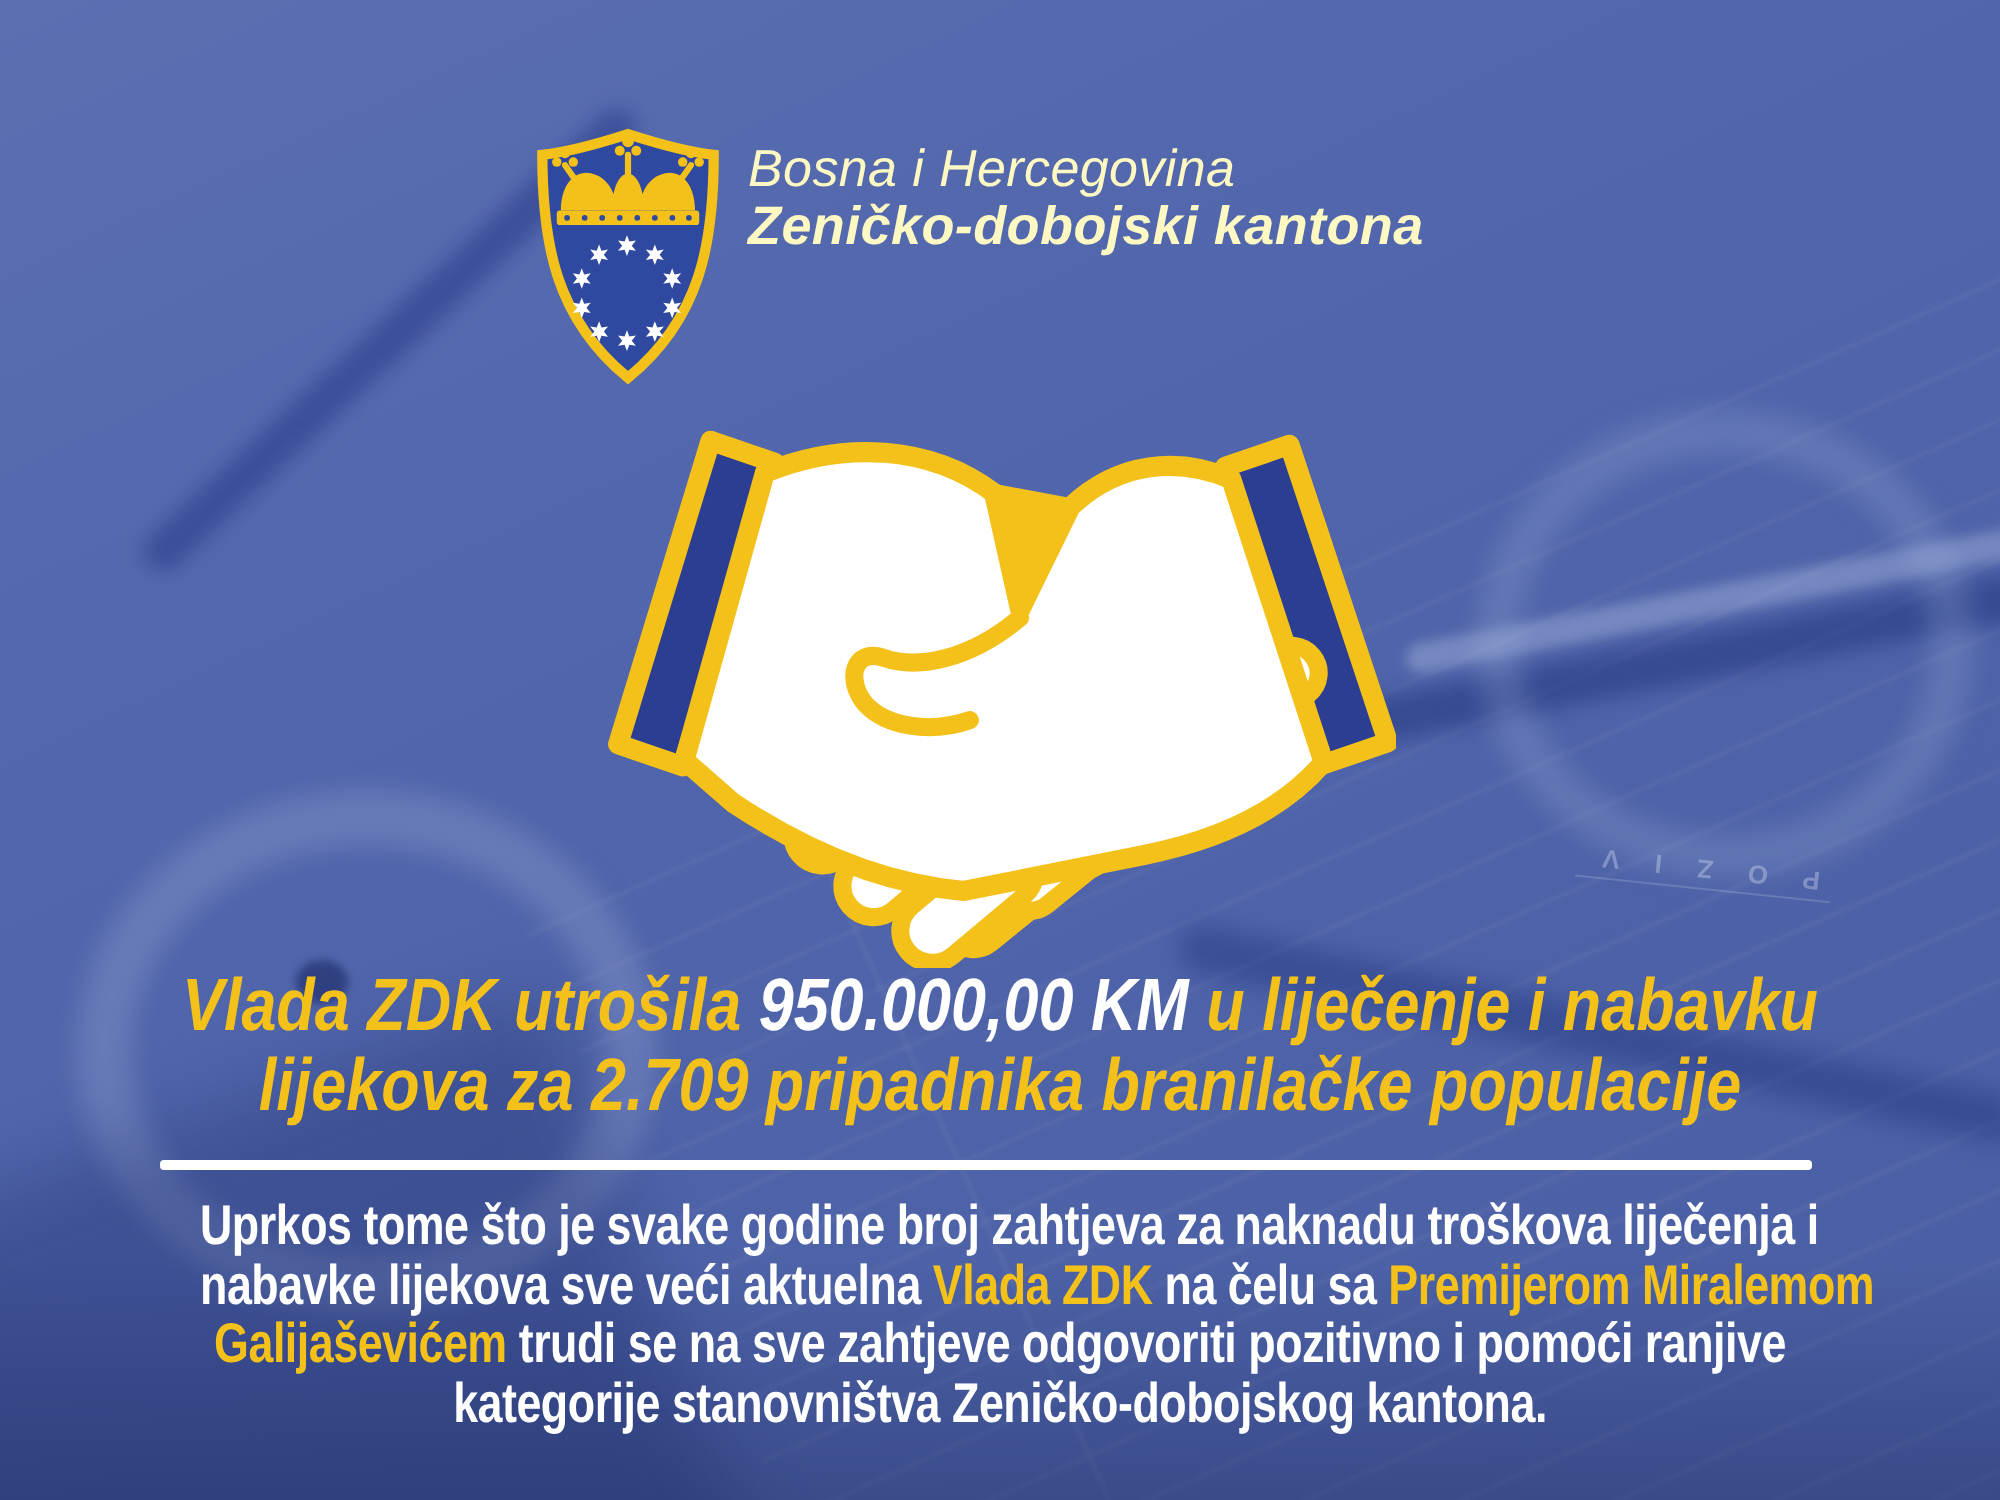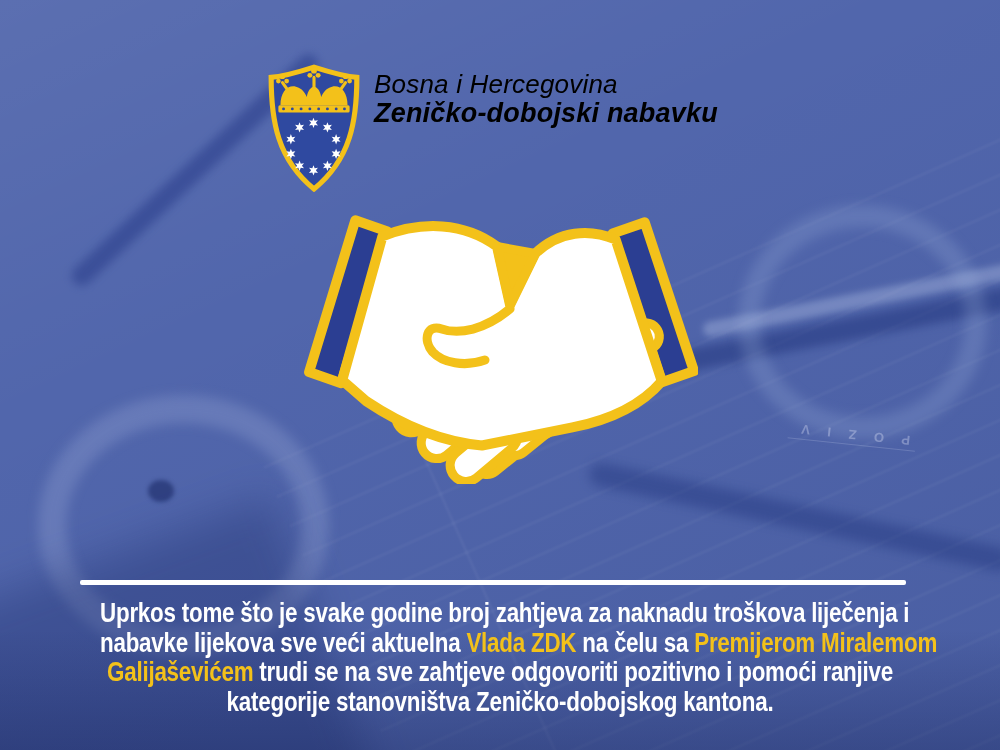--- a/index.html
+++ b/index.html
@@ -33,21 +33,21 @@
       linear-gradient(90deg,rgba(255,255,255,0) 0 150px,rgba(255,255,255,.12) 150px 152px,rgba(255,255,255,0) 152px);}
   .corner-dark{left:-90px;top:560px;width:430px;height:320px;background:rgba(24,40,104,.32);
     transform:rotate(-20deg);filter:blur(20px);}
   .bottom-dark{left:0;bottom:-10px;width:100%;height:130px;
     background:linear-gradient(rgba(18,30,82,0),rgba(18,30,82,.35));}
   .poziv{left:788px;top:425px;transform:rotate(186deg);color:rgba(235,240,255,.32);
     font-size:13px;font-weight:bold;letter-spacing:7px;border-top:1px solid rgba(235,240,255,.18);
     padding:2px 6px;}
   
   .gov-header{position:absolute;left:266px;top:64px;display:flex;gap:12px;}
-  .gov-lines{margin-top:6px;color:#000000;}
+  .gov-lines{margin-top:6px;color:#fef9c3;}
   .gov-line{font-style:italic;font-size:26px;line-height:29px;font-weight:400;letter-spacing:.2px;}
   .gov-line.bold{font-weight:700;font-size:27px;}
   
   .sleeve{fill:var(--navy-sleeve,#2B3E92);stroke:var(--gold,#F3C11A);stroke-width:10;stroke-linejoin:round;}
   .hands{fill:#fff;stroke:var(--gold,#F3C11A);stroke-width:10;stroke-linejoin:round;}
   .finger{fill:#fff;stroke:var(--gold,#F3C11A);stroke-width:9;stroke-linejoin:round;}
   .detail{fill:none;stroke:var(--gold,#F3C11A);stroke-width:9;stroke-linecap:round;stroke-linejoin:round;}
   .vnotch{fill:var(--gold,#F3C11A);stroke:var(--gold,#F3C11A);stroke-width:9;stroke-linejoin:round;}
   .shield{fill:var(--shield-blue,#2F49A0);stroke:var(--gold,#F3C11A);stroke-width:5;}
   .crown{fill:var(--gold,#F3C11A);}
@@ -126,21 +126,21 @@
         <use href="#star6" class="star" transform="translate(59.5,98.6)"></use>
         <use href="#star6" class="star" transform="translate(46,103)"></use>
         <use href="#star6" class="star" transform="translate(32.5,98.6)"></use>
         <use href="#star6" class="star" transform="translate(24.1,87.1)"></use>
         <use href="#star6" class="star" transform="translate(24.1,72.9)"></use>
         <use href="#star6" class="star" transform="translate(32.5,61.4)"></use>
       </g>
     </svg>
     <div class="gov-lines">
       <div class="gov-line">Bosna i Hercegovina</div>
-      <div class="gov-line bold">Zeničko-dobojski nabavku</div>
+      <div class="gov-line bold">Zeničko-dobojski kantona</div>
     </div>
   </header>
 
   <svg class="handshake" width="402" height="272" viewBox="0 0 400 270">
     <path class="sleeve" d="M59 8 L91 19 L45 170 L13 159 Z"></path>
     <path class="sleeve" d="M315 21 L347 10 L396 158 L364 169 Z"></path>
 
     <g>
       <rect class="finger" x="-65" y="-13.5" width="130" height="27" rx="13.5" transform="translate(230,215) rotate(-39)"></rect>
       <rect class="finger" x="-65" y="-13.5" width="130" height="27" rx="13.5" transform="translate(258,196) rotate(-39)"></rect>
@@ -161,20 +161,24 @@
       C262 18 292 16 318 27
       L364 168
       C340 196 305 208 275 214
       L185 232
       C140 228 100 208 70 188
       L46 167 Z"></path>
     <path class="vnotch" d="M200 34 L213 92 L238 41 Z"></path>
     <path class="detail" d="M213 96 C188 117 162 122 145 116 C130 111 126 127 136 139 C146 150 168 154 188 147"></path>
   </svg>
 
+  <div class="headline">
+      <div class="tline"><span class="c-gold">Vlada ZDK utrošila </span><span class="c-white">950.000,00 KM</span><span class="c-gold"> u liječenje i nabavku</span></div>
+      <div class="tline"><span class="c-gold">lijekova za 2.709 pripadnika branilačke populacije</span></div>
+    </div>
 
   <div class="divider"></div>
 
   <div class="body-text">
       <div class="tline"><span class="c-white">Uprkos tome što je svake godine broj zahtjeva za naknadu troškova liječenja i</span></div>
       <div class="tline"><span class="c-white">nabavke lijekova sve veći aktuelna </span><span class="c-gold">Vlada ZDK</span><span class="c-white"> na čelu sa </span><span class="c-gold">Premijerom Miralemom</span></div>
       <div class="tline"><span class="c-gold">Galijaševićem</span><span class="c-white"> trudi se na sve zahtjeve odgovoriti pozitivno i pomoći ranjive</span></div>
       <div class="tline"><span class="c-white">kategorije stanovništva Zeničko-dobojskog kantona.</span></div>
     </div>
 

